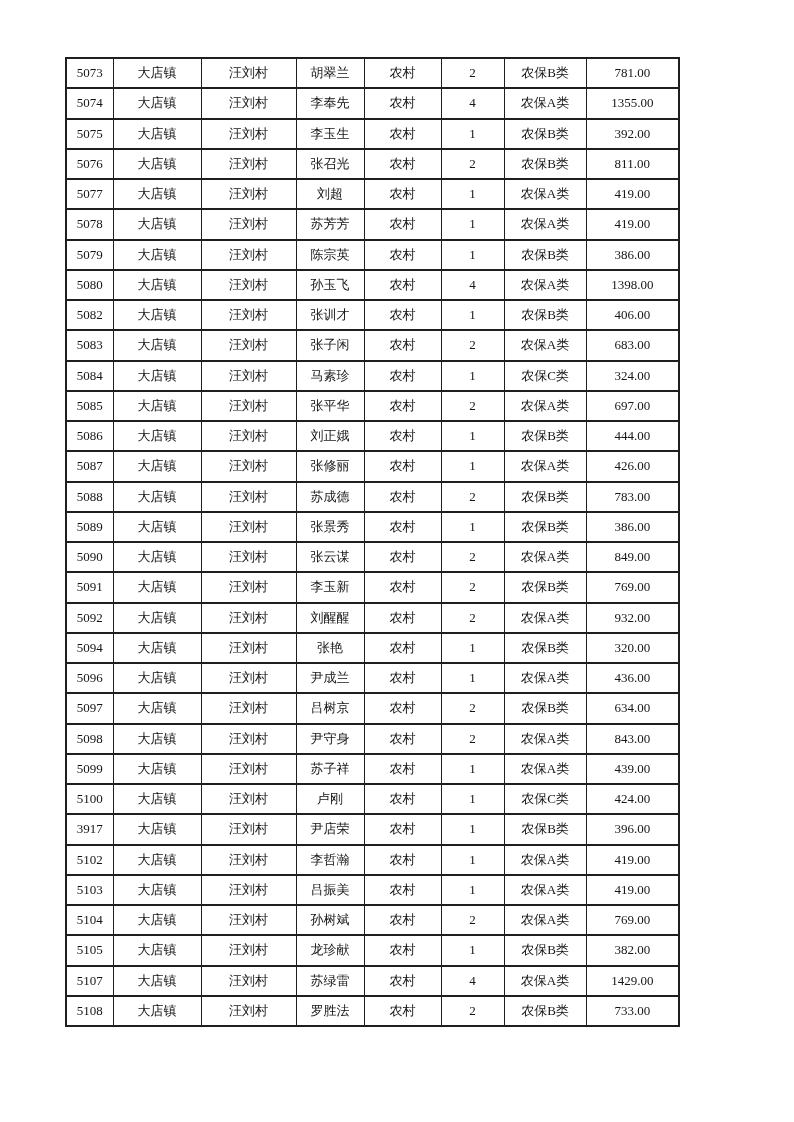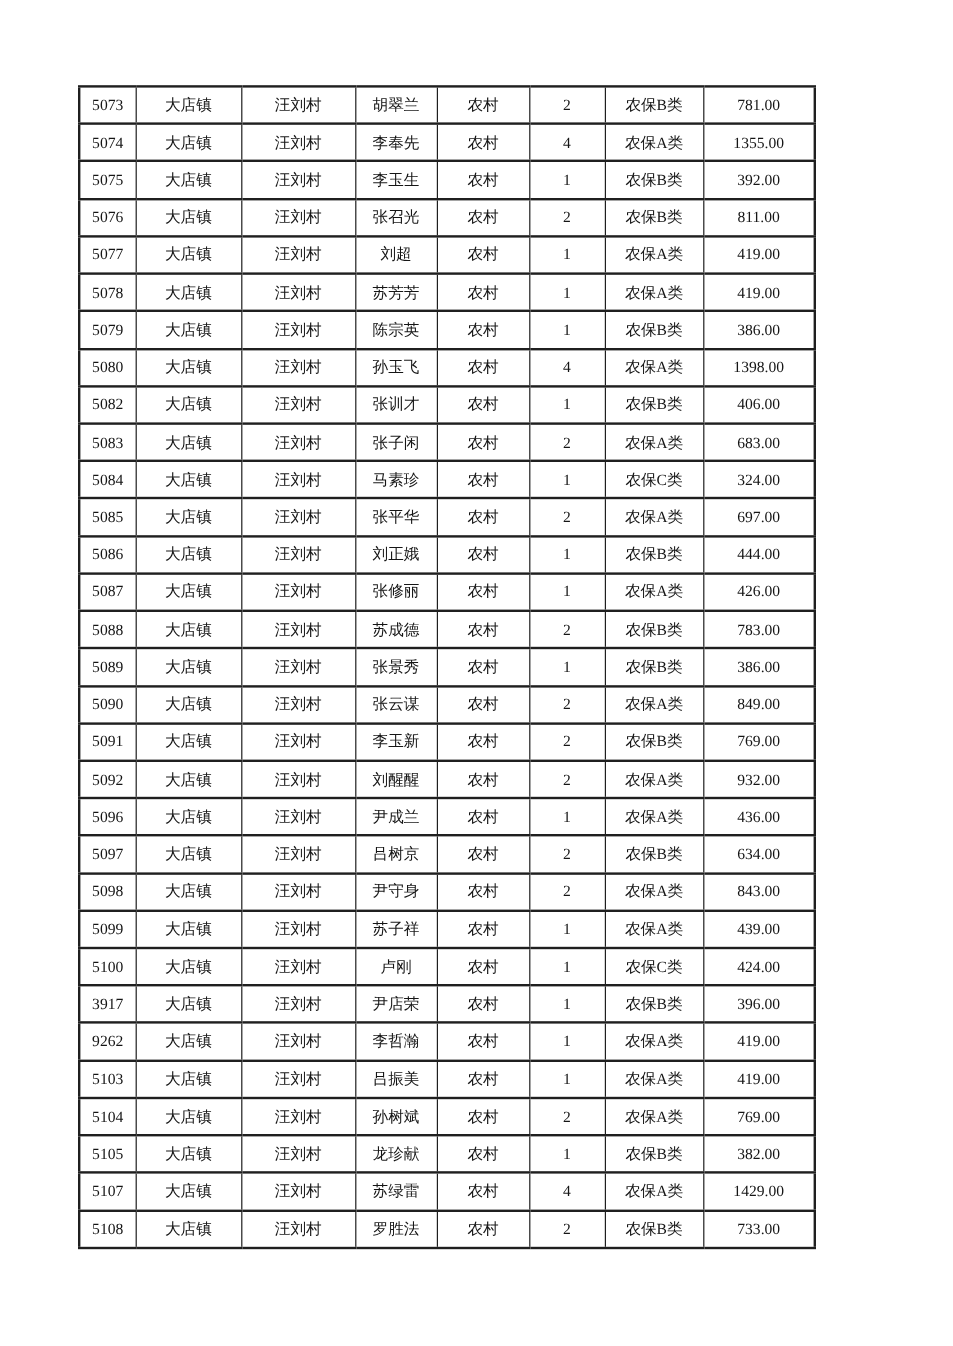--- a/index.html
+++ b/index.html
@@ -11,21 +11,21 @@
     position: relative;
     width: 794px;
     height: 1122px;
     background: #ffffff;
     overflow: hidden;
     font-family: "Liberation Serif", "DejaVu Serif", serif;
   }
   table.roster {
     position: absolute;
     left: 65px;
-    top: 71px;
+    top: 57px;
     width: 613px;
     height: 970px;
     border-collapse: collapse;
     table-layout: fixed;
     border: 2px solid #1f1f1f;
     padding-left: 28px;
   }
   table.roster td {
     border-top: 2px solid #1f1f1f;
     border-bottom: 2px solid #1f1f1f;
@@ -241,20 +241,30 @@
           <td>5092</td>
           <td>大店镇</td>
           <td>汪刘村</td>
           <td>刘醒醒</td>
           <td>农村</td>
           <td>2</td>
           <td>农保A类</td>
           <td>932.00</td>
         </tr>
         <tr>
+          <td>5094</td>
+          <td>大店镇</td>
+          <td>汪刘村</td>
+          <td>张艳</td>
+          <td>农村</td>
+          <td>1</td>
+          <td>农保B类</td>
+          <td>320.00</td>
+        </tr>
+        <tr>
           <td>5096</td>
           <td>大店镇</td>
           <td>汪刘村</td>
           <td>尹成兰</td>
           <td>农村</td>
           <td>1</td>
           <td>农保A类</td>
           <td>436.00</td>
         </tr>
         <tr>
@@ -301,21 +311,21 @@
           <td>3917</td>
           <td>大店镇</td>
           <td>汪刘村</td>
           <td>尹店荣</td>
           <td>农村</td>
           <td>1</td>
           <td>农保B类</td>
           <td>396.00</td>
         </tr>
         <tr>
-          <td>9262</td>
+          <td>5102</td>
           <td>大店镇</td>
           <td>汪刘村</td>
           <td>李哲瀚</td>
           <td>农村</td>
           <td>1</td>
           <td>农保A类</td>
           <td>419.00</td>
         </tr>
         <tr>
           <td>5103</td>

